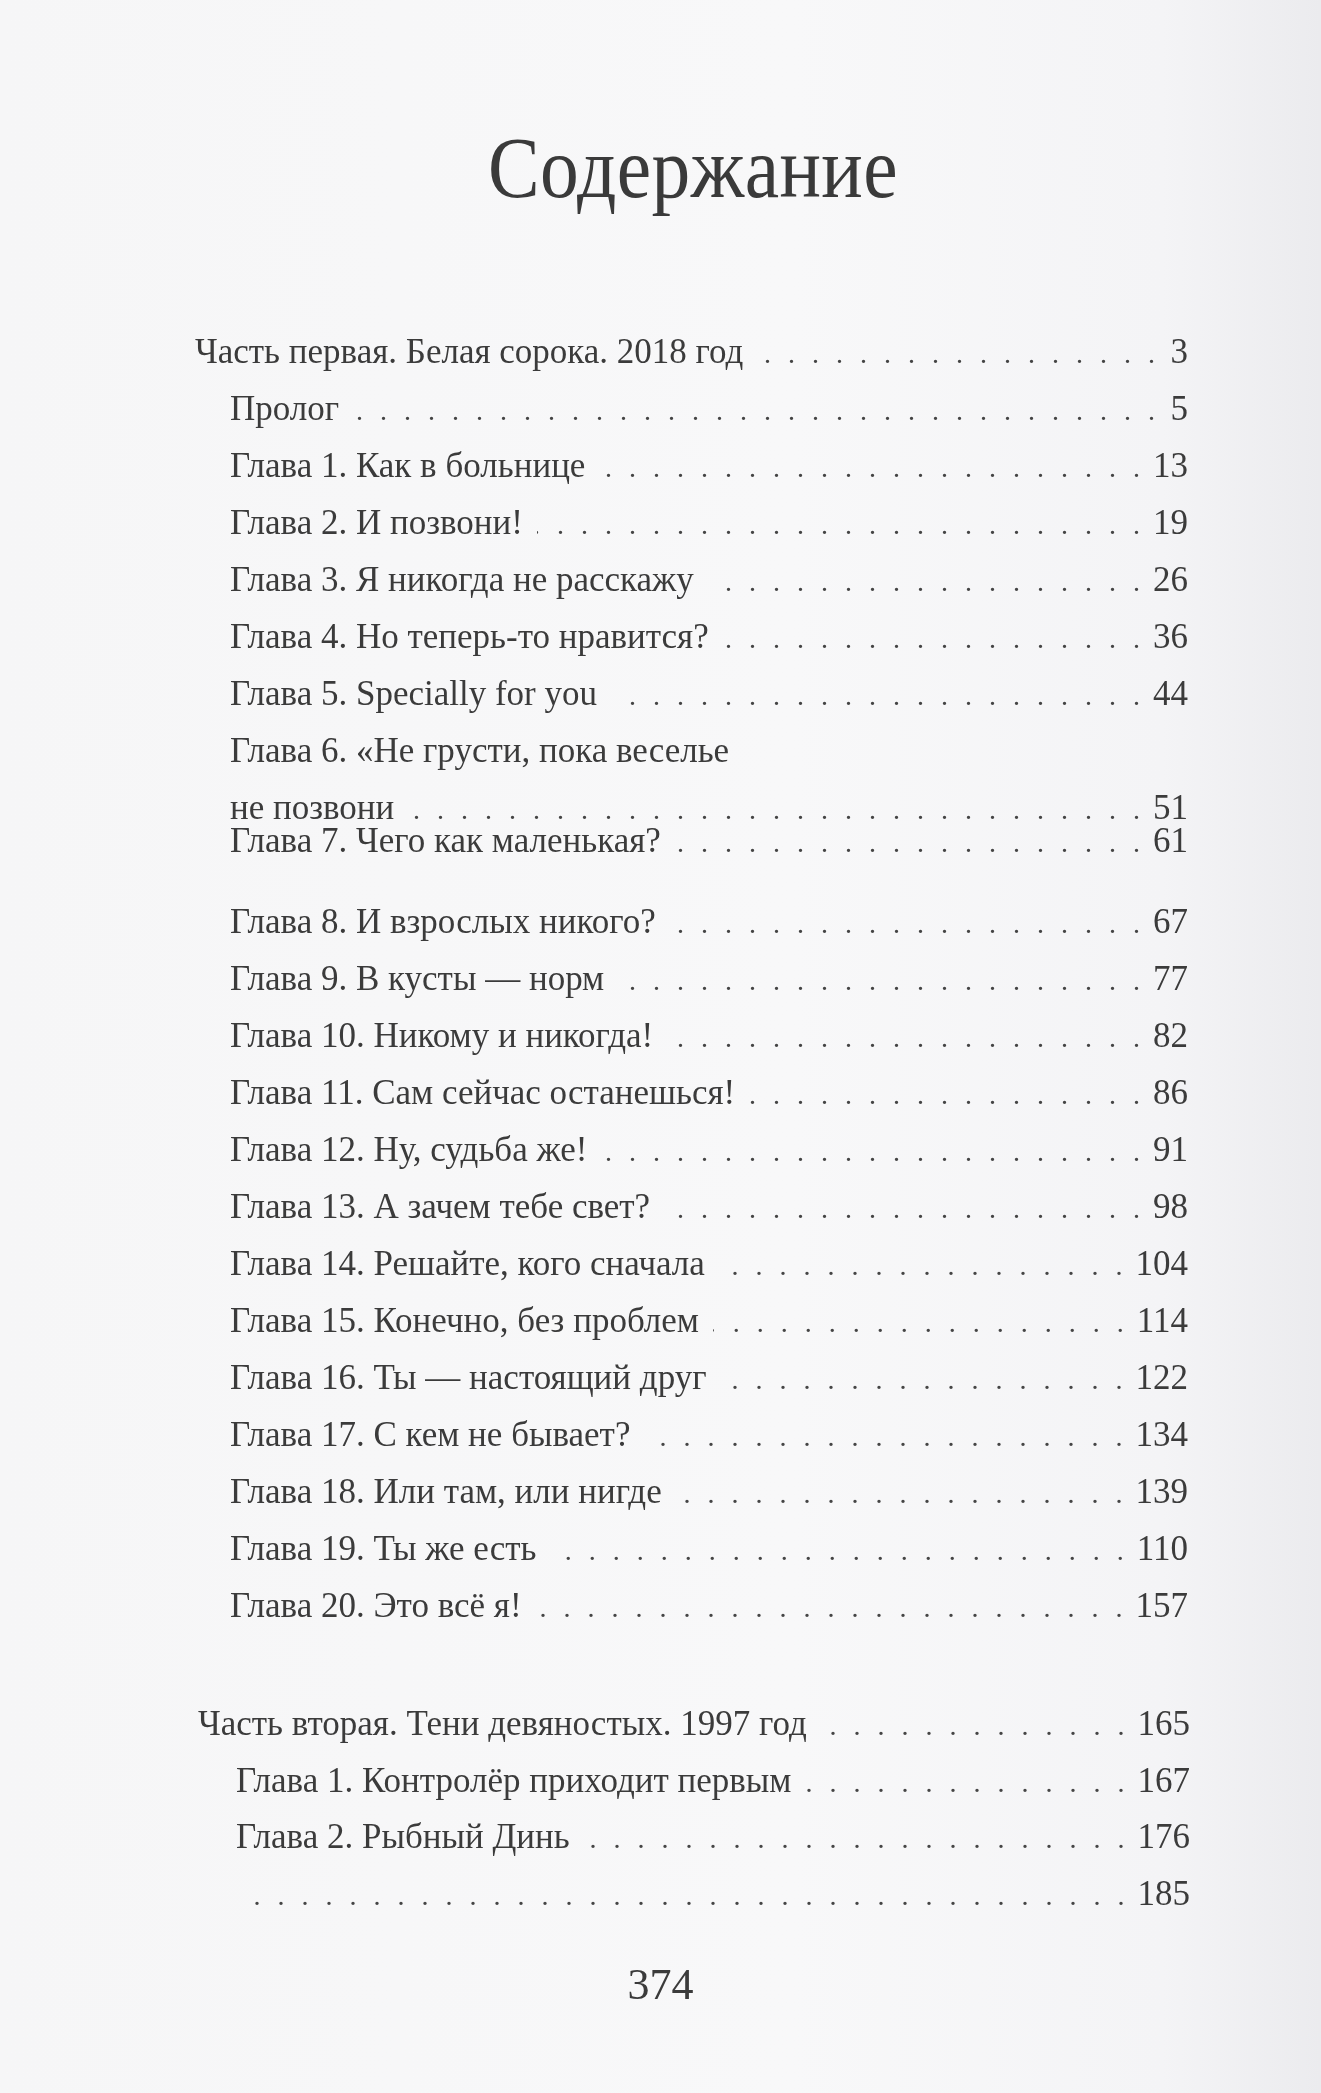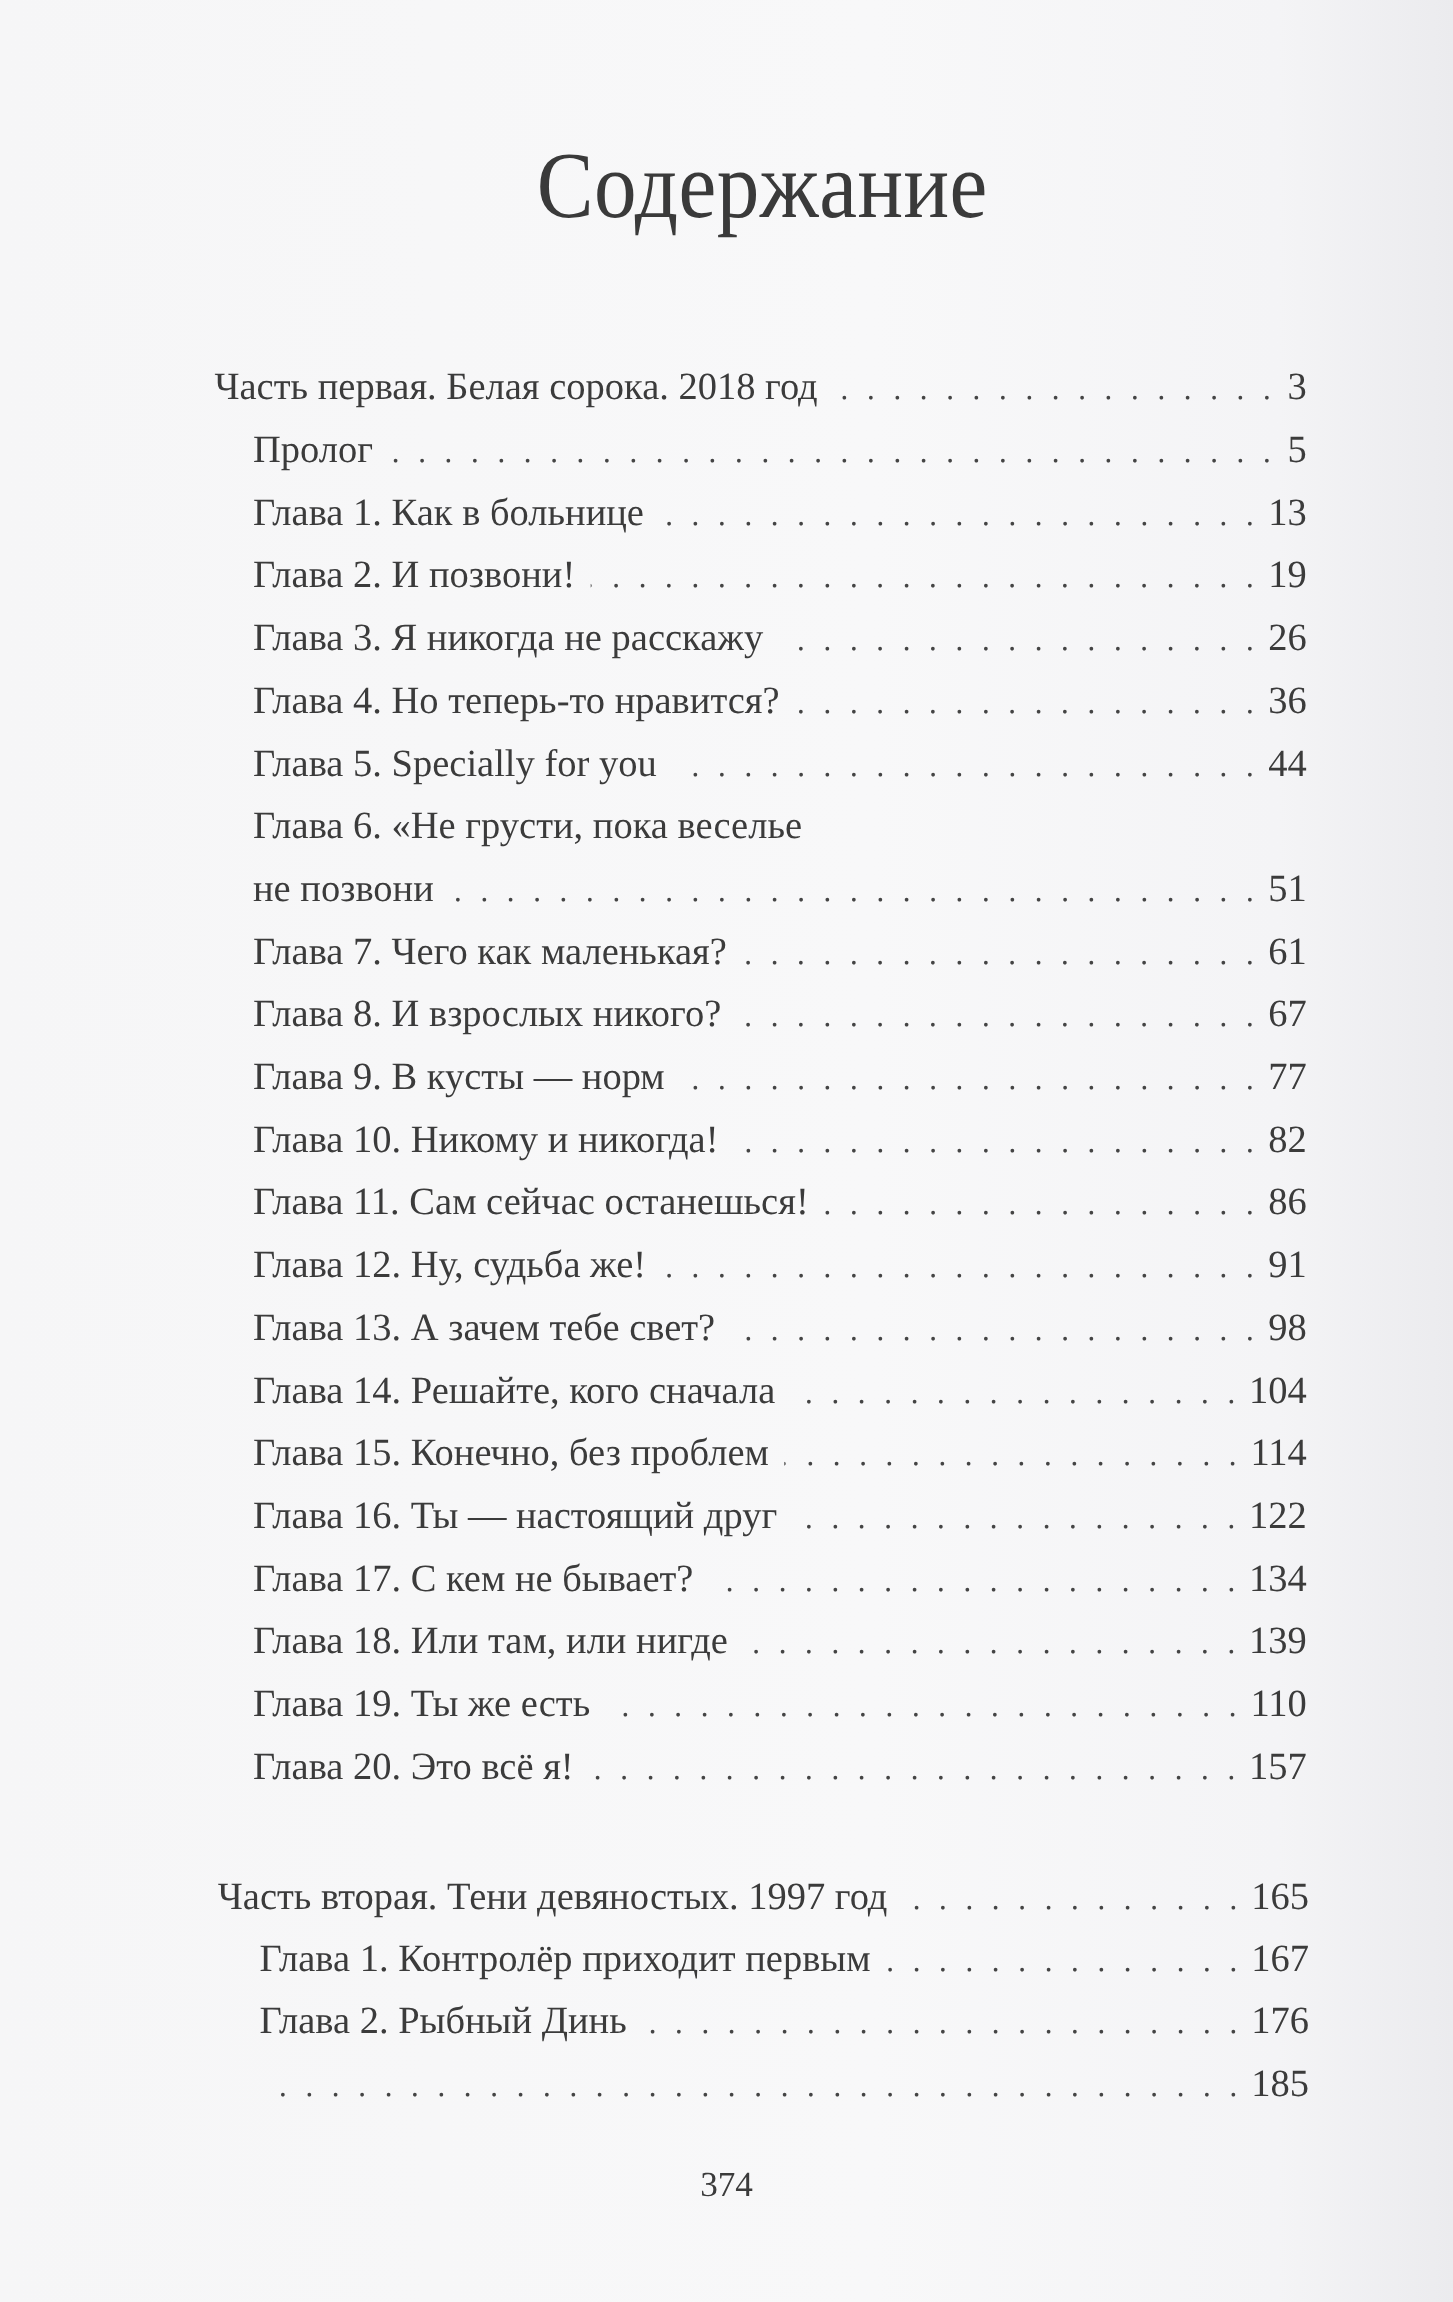--- a/index.html
+++ b/index.html
@@ -70,21 +70,21 @@
       flex: 0 0 auto;
       text-align: right;
       min-width: 20px;
     }
     .folio {
       position: absolute;
       left: 0;
       width: 1321px;
       top: 1960px;
       text-align: center;
-      font-size: 32px;
+      font-size: 44px;
       line-height: 50px;
       color: #3b3b3b;
     }
   </style>
 </head>
 <body>
 
 <div class="page">
 
   <div class="heading">Содержание</div>
@@ -128,21 +128,21 @@
       <span class="page-num">44</span>
     </div>
     <div class="row" style="left:230px; width:958px; top:729px;">
       <span class="title">Глава 6. «Не грусти, пока веселье</span>
     </div>
     <div class="row" style="left:230px; width:958px; top:786px;">
       <span class="title">не позвони</span>
       <span class="leader"></span>
       <span class="page-num">51</span>
     </div>
-    <div class="row" style="left:230px; width:958px; top:843px;">
+    <div class="row" style="left:230px; width:958px; top:819px;">
       <span class="title">Глава 7. Чего как маленькая?</span>
       <span class="leader"></span>
       <span class="page-num">61</span>
     </div>
     <div class="row" style="left:230px; width:958px; top:900px;">
       <span class="title">Глава 8. И взрослых никого?</span>
       <span class="leader"></span>
       <span class="page-num">67</span>
     </div>
     <div class="row" style="left:230px; width:958px; top:957px;">

